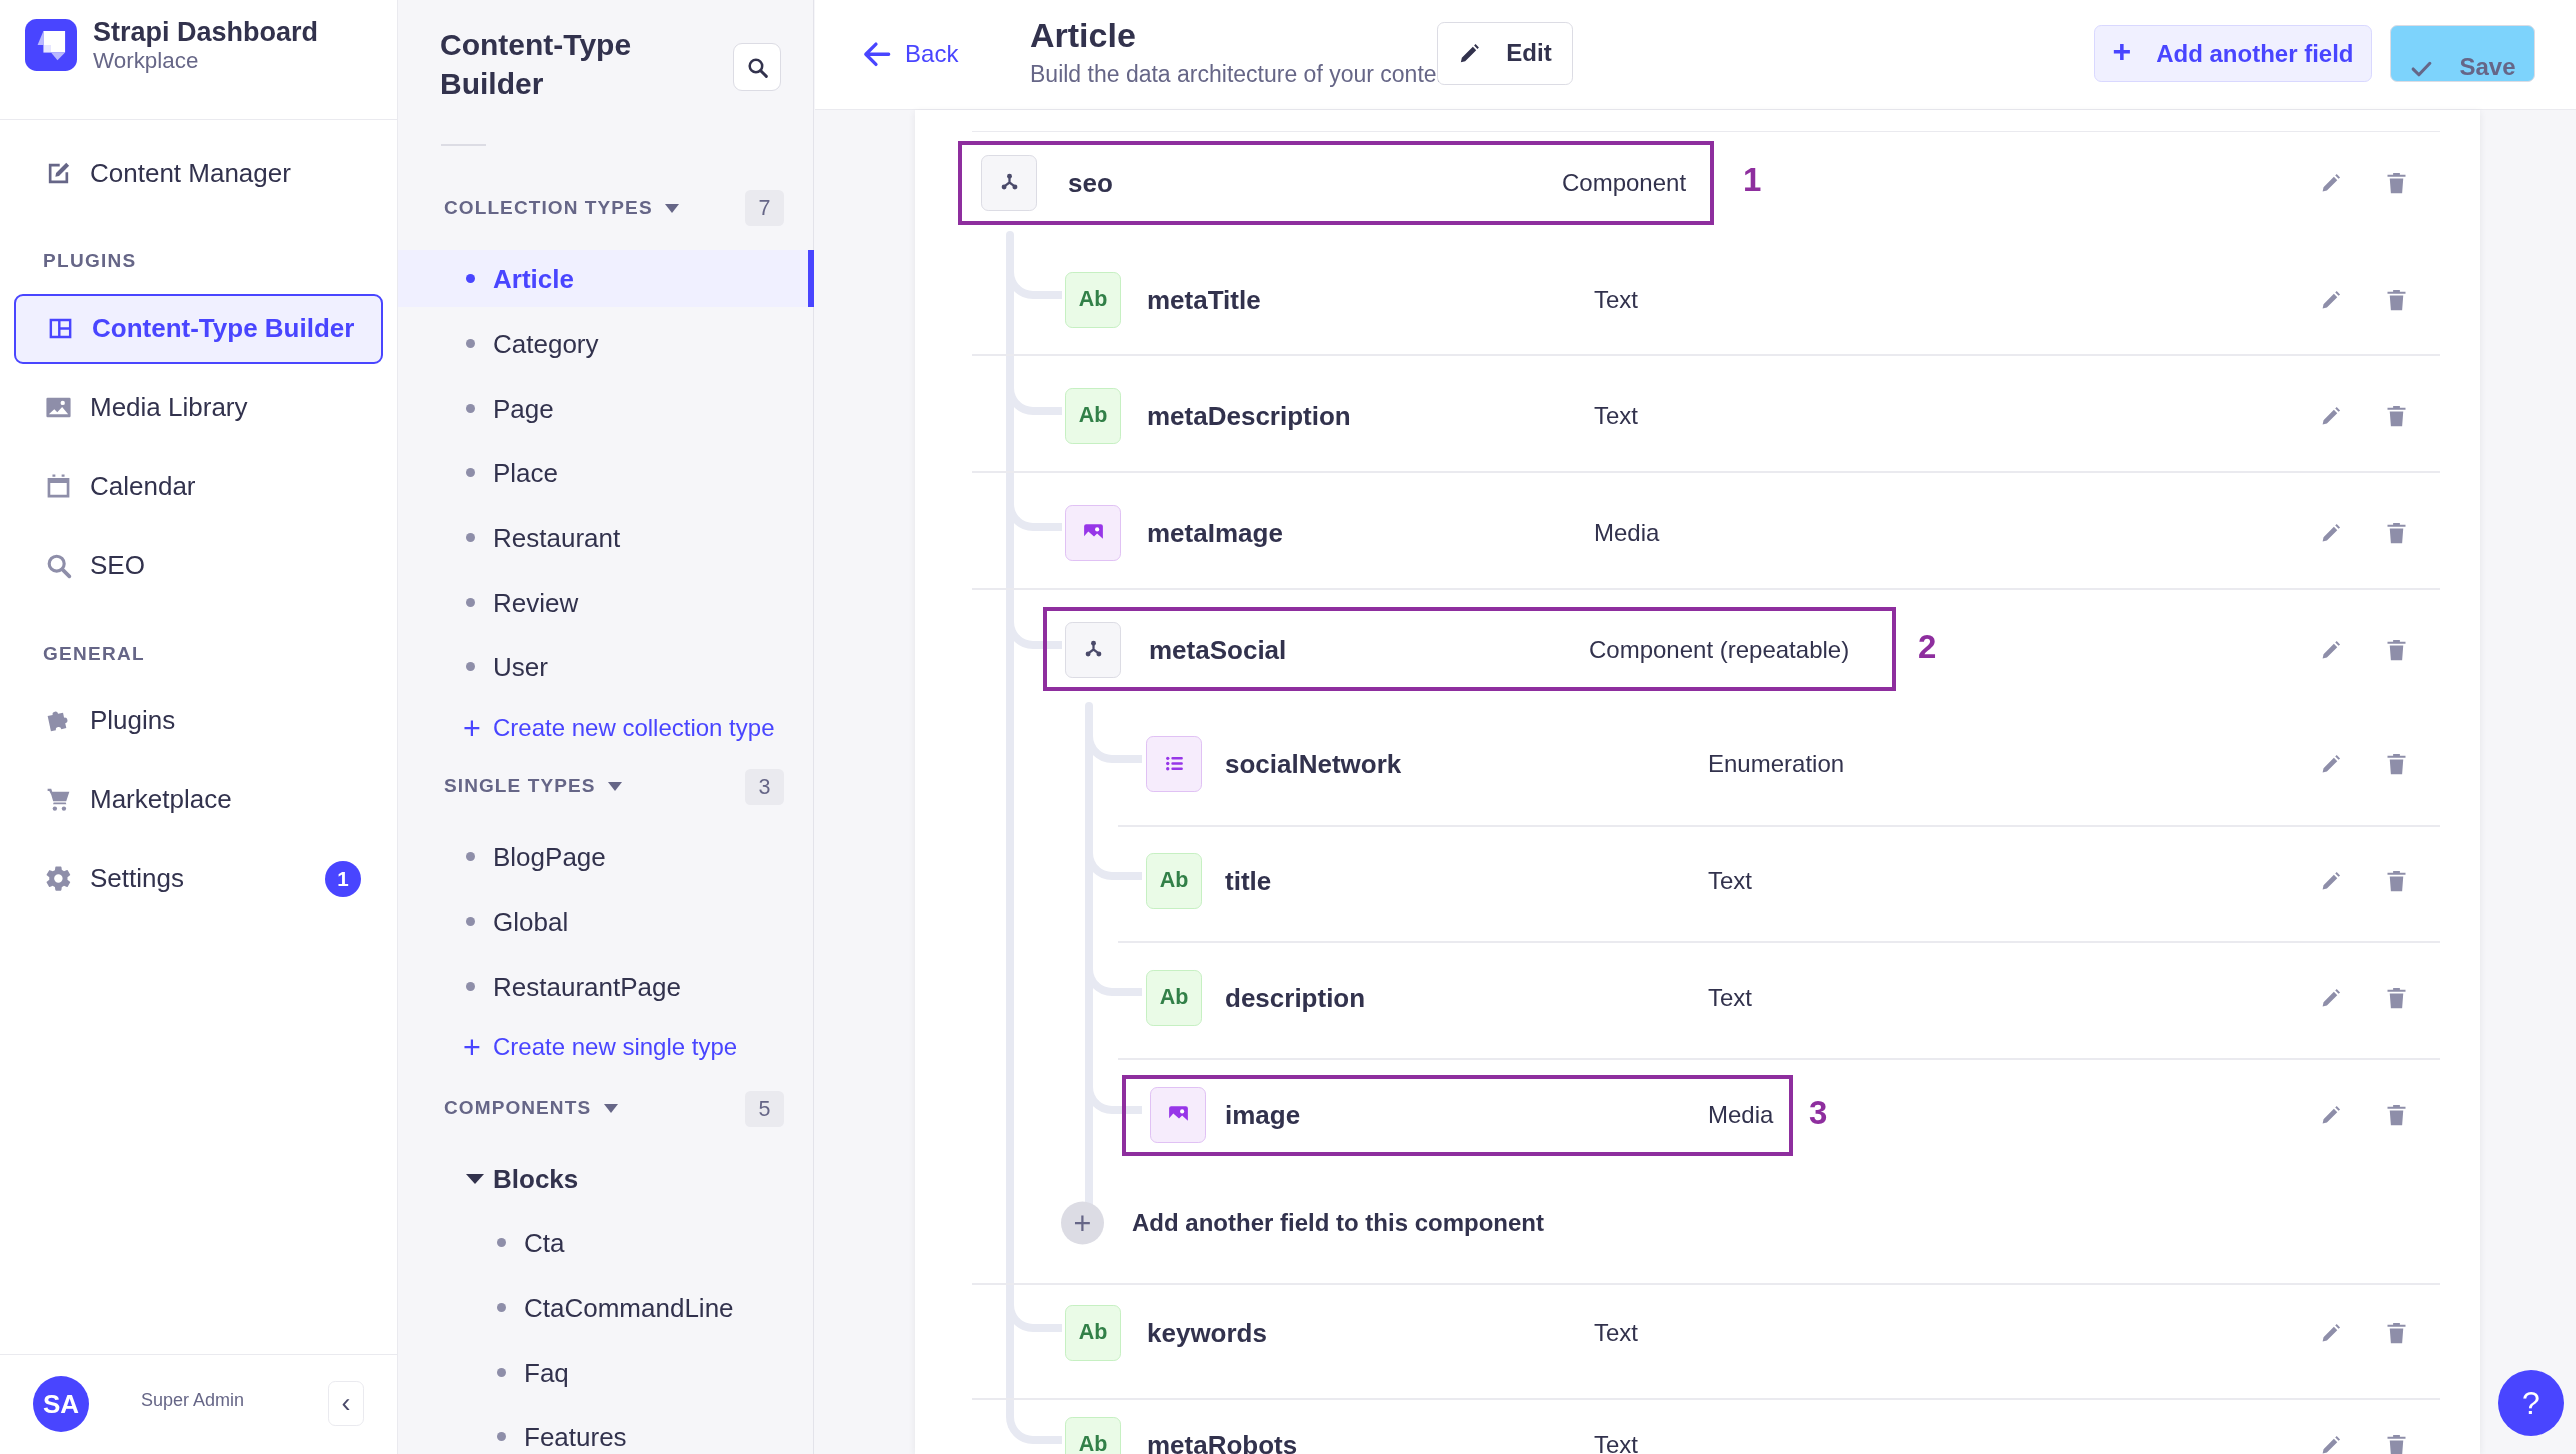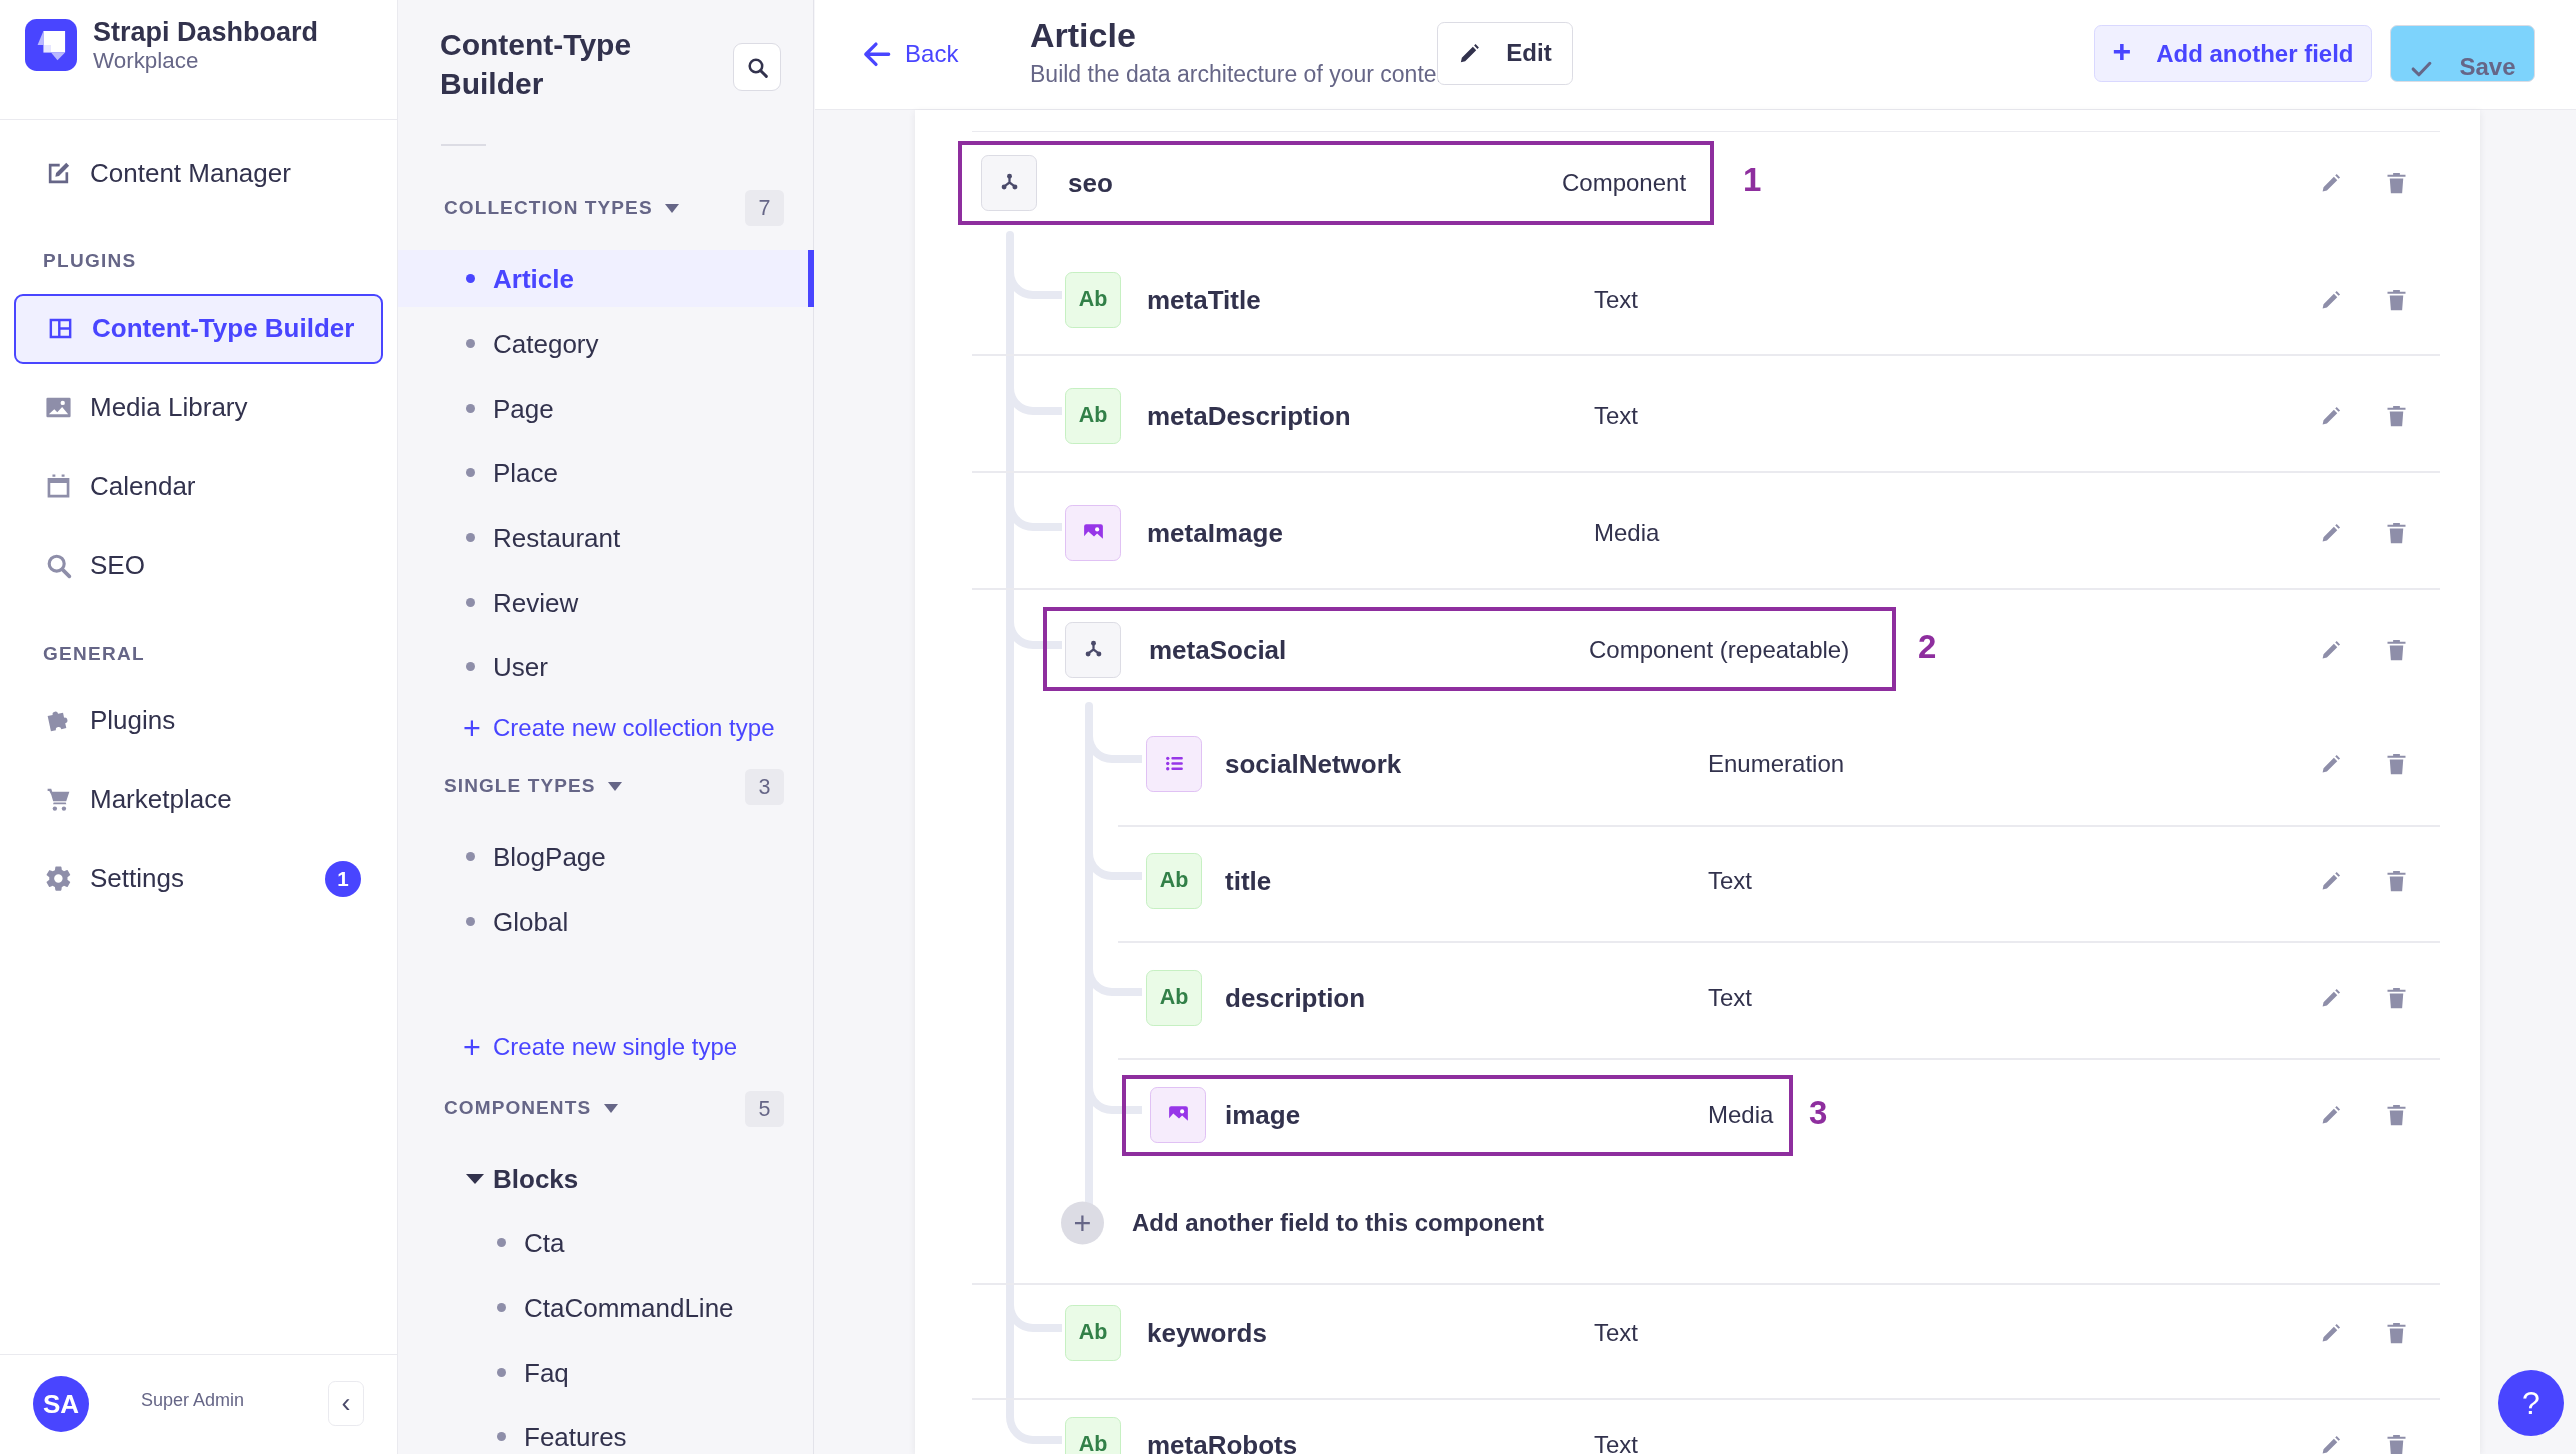--- a/index.html
+++ b/index.html
@@ -248,20 +248,24 @@
   <div class="badge-gray" style="top:769px;">3</div>
 
   <div class="sn-item" style="top:828px;">
       <span class="bullet"></span>
       <span class="slabel">BlogPage</span>
     </div>
   <div class="sn-item" style="top:893px;">
       <span class="bullet"></span>
       <span class="slabel">Global</span>
     </div>
+  <div class="sn-item" style="top:958px;">
+      <span class="bullet"></span>
+      <span class="slabel">RestaurantPage</span>
+    </div>
   <div class="create-link" style="top:1018px;">
       <span class="plus">+</span>
       <span class="slabel">Create new single type</span>
     </div>
 
   <div class="group-head" style="top:1097px;">
     <span>COMPONENTS</span>
       <span class="chev"></span>
   </div>
   <div class="badge-gray" style="top:1091px;">5</div>

